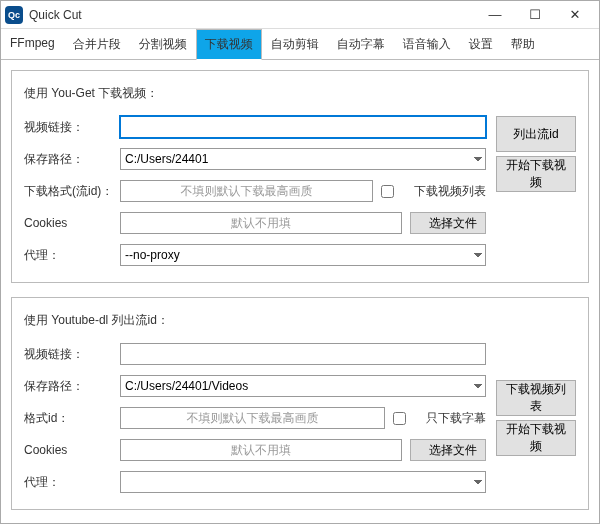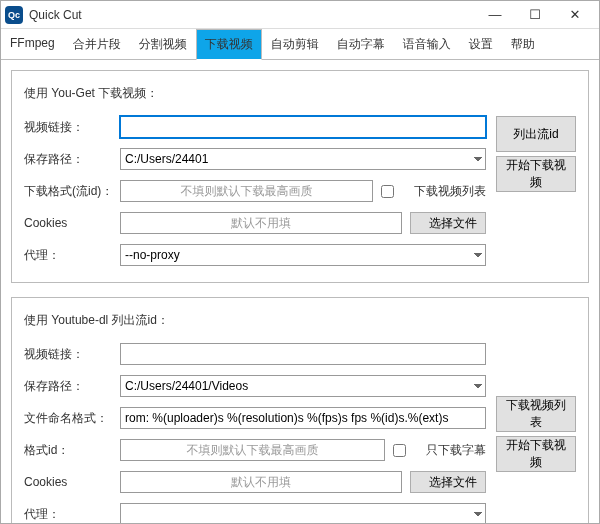--- a/index.html
+++ b/index.html
@@ -115,26 +115,20 @@
                 <input type="text" style="flex: 1 1 0%;" value="">
               </div>
           </div>
           <div class="row">
             <div class="label">保存路径：</div>
             <div class="field">
                 <select style="flex:1"><option>C:/Users/24401/Videos</option></select>
               </div>
           </div>
           <div class="row">
-            <div class="label">文件命名格式：</div>
-            <div class="field">
-                <input type="text" style="flex: 1 1 0%;" value="rom: %(uploader)s %(resolution)s %(fps)s fps %(id)s.%(ext)s">
-              </div>
-          </div>
-          <div class="row">
             <div class="label">格式id：</div>
             <div class="field">
               <input type="text" style="flex: 1 1 0%;" placeholder="不填则默认下载最高画质">
               <label class="cb">
                   <input type="checkbox" style="">
                   <span>只下载字幕</span>
                 </label>
             </div>
           </div>
           <div class="row">

